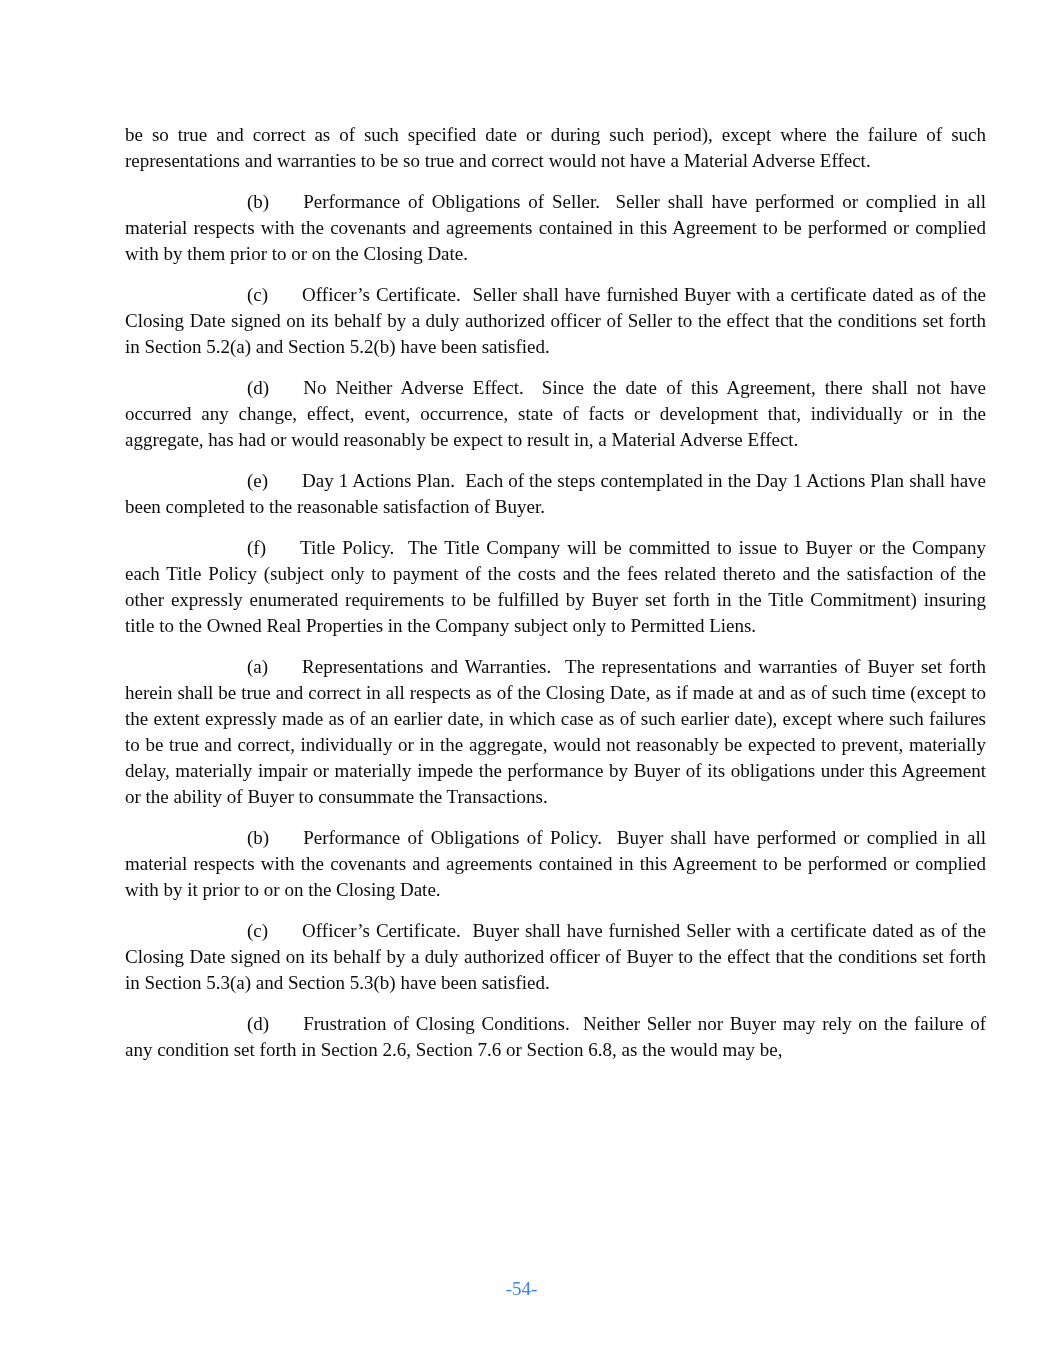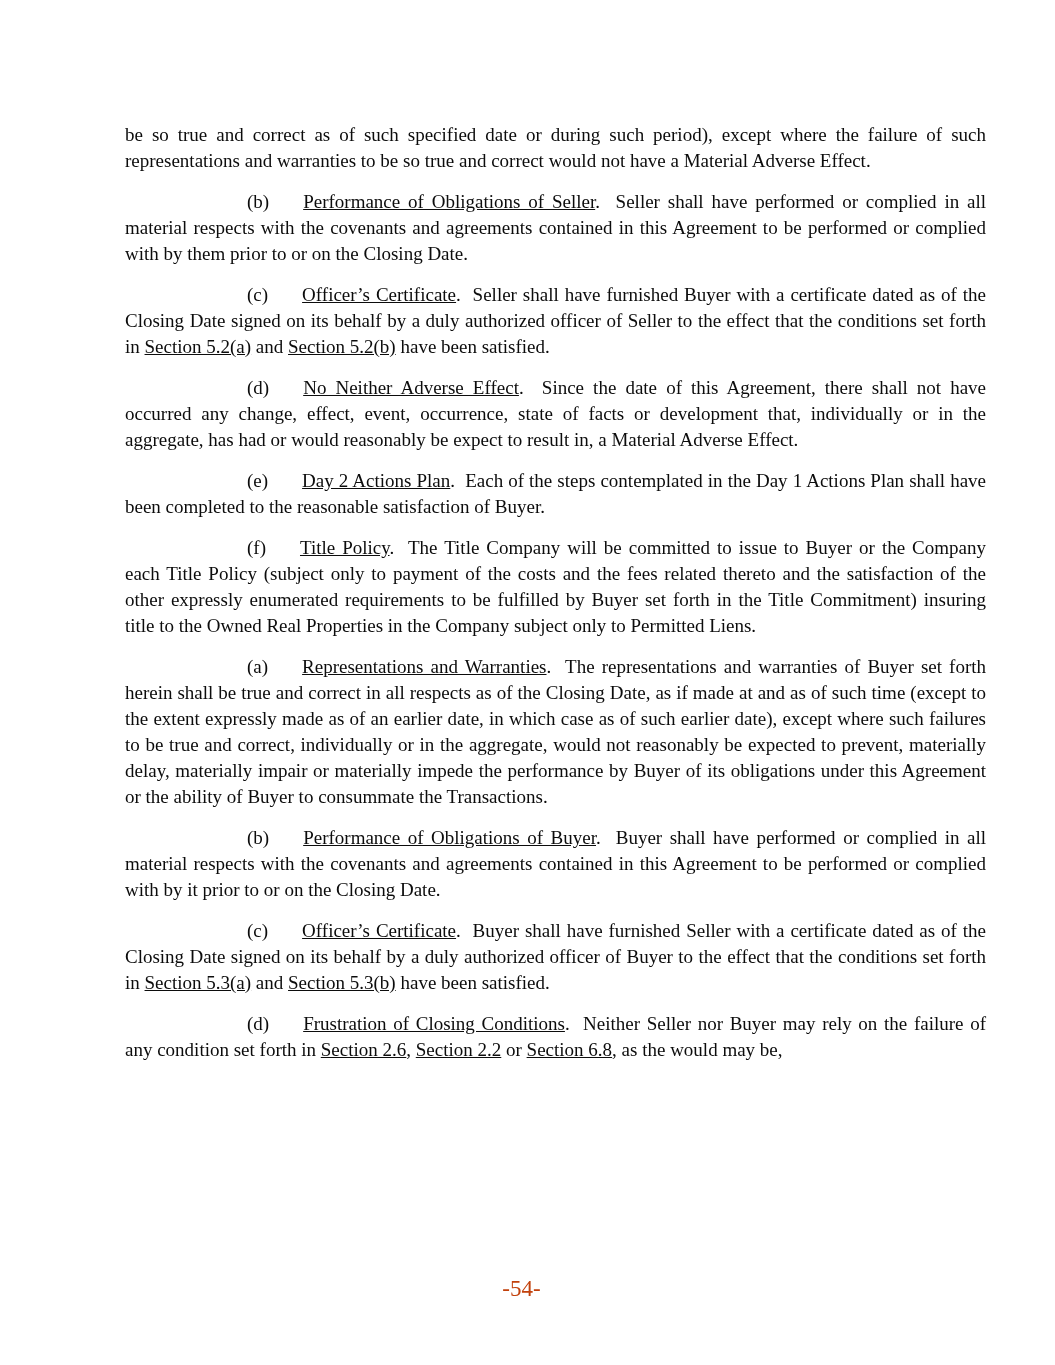--- a/index.html
+++ b/index.html
@@ -24,41 +24,41 @@
   .para {
     margin: 0 0 15px 0;
     text-align: justify;
   }
   .para.indent { text-indent: 122px; }
   .para.indent-lg { text-indent: 138px; }
   .tab {
     display: inline-block;
     width: 34px;
   }
-  .u { text-decoration: underline; }
+  .u { }
   .page-number {
     position: absolute;
     left: 0;
     right: 12px;
     top: 1276px;
     text-align: center;
     font-family: "Liberation Serif", "DejaVu Serif", serif;
-    font-size: 23px;
+    font-size: 19px;
     line-height: 26px;
-    color: #c2410c;
+    color: #3b82f6;
   }
 </style>
 </head>
 <body>
 
 <div class="page">
   <p class="para"><span>be so true and correct as of such specified date or during such period), except where the failure of such representations and warranties to be so true and correct would not have a Material Adverse Effect.</span></p>
   <p class="para indent"><span>(b)</span><span class="tab"></span><span class="u">Performance of Obligations of Seller</span><span>.&nbsp; Seller shall have performed or complied in all material respects with the covenants and agreements contained in this Agreement to be performed or complied with by them prior to or on the Closing Date.</span></p>
   <p class="para indent"><span>(c)</span><span class="tab"></span><span class="u">Officer’s Certificate</span><span>.&nbsp; Seller shall have furnished Buyer with a certificate dated as of the Closing Date signed on its behalf by a duly authorized officer of Seller to the effect that the conditions set forth in </span><span class="u">Section 5.2(a)</span><span> and </span><span class="u">Section 5.2(b)</span><span> have been satisfied.</span></p>
   <p class="para indent"><span>(d)</span><span class="tab"></span><span class="u">No Neither Adverse Effect</span><span>.&nbsp; Since the date of this Agreement, there shall not have occurred any change, effect, event, occurrence, state of facts or development that, individually or in the aggregate, has had or would reasonably be expect to result in, a Material Adverse Effect.</span></p>
-  <p class="para indent"><span>(e)</span><span class="tab"></span><span class="u">Day 2 Actions Plan</span><span>.&nbsp; Each of the steps contemplated in the Day 1 Actions Plan shall have been completed to the reasonable satisfaction of Buyer.</span></p>
+  <p class="para indent"><span>(e)</span><span class="tab"></span><span class="u">Day 1 Actions Plan</span><span>.&nbsp; Each of the steps contemplated in the Day 1 Actions Plan shall have been completed to the reasonable satisfaction of Buyer.</span></p>
   <p class="para indent"><span>(f)</span><span class="tab"></span><span class="u">Title Policy</span><span>.&nbsp; The Title Company will be committed to issue to Buyer or the Company each Title Policy (subject only to payment of the costs and the fees related thereto and the satisfaction of the other expressly enumerated requirements to be fulfilled by Buyer set forth in the Title Commitment) insuring title to the Owned Real Properties in the Company subject only to Permitted Liens.</span></p>
   <p class="para indent"><span>(a)</span><span class="tab"></span><span class="u">Representations and Warranties</span><span>.&nbsp; The representations and warranties of Buyer set forth herein shall be true and correct in all respects as of the Closing Date, as if made at and as of such time (except to the extent expressly made as of an earlier date, in which case as of such earlier date), except where such failures to be true and correct, individually or in the aggregate, would not reasonably be expected to prevent, materially delay, materially impair or materially impede the performance by Buyer of its obligations under this Agreement or the ability of Buyer to consummate the Transactions.</span></p>
-  <p class="para indent"><span>(b)</span><span class="tab"></span><span class="u">Performance of Obligations of Buyer</span><span>.&nbsp; Buyer shall have performed or complied in all material respects with the covenants and agreements contained in this Agreement to be performed or complied with by it prior to or on the Closing Date.</span></p>
+  <p class="para indent"><span>(b)</span><span class="tab"></span><span class="u">Performance of Obligations of Policy</span><span>.&nbsp; Buyer shall have performed or complied in all material respects with the covenants and agreements contained in this Agreement to be performed or complied with by it prior to or on the Closing Date.</span></p>
   <p class="para indent"><span>(c)</span><span class="tab"></span><span class="u">Officer’s Certificate</span><span>.&nbsp; Buyer shall have furnished Seller with a certificate dated as of the Closing Date signed on its behalf by a duly authorized officer of Buyer to the effect that the conditions set forth in </span><span class="u">Section 5.3(a)</span><span> and </span><span class="u">Section 5.3(b)</span><span> have been satisfied.</span></p>
-  <p class="para indent"><span>(d)</span><span class="tab"></span><span class="u">Frustration of Closing Conditions</span><span>.&nbsp; Neither Seller nor Buyer may rely on the failure of any condition set forth in </span><span class="u">Section 2.6</span><span>, </span><span class="u">Section 2.2</span><span> or </span><span class="u">Section 6.8</span><span>, as the would may be,</span></p>
+  <p class="para indent"><span>(d)</span><span class="tab"></span><span class="u">Frustration of Closing Conditions</span><span>.&nbsp; Neither Seller nor Buyer may rely on the failure of any condition set forth in </span><span class="u">Section 2.6</span><span>, </span><span class="u">Section 7.6</span><span> or </span><span class="u">Section 6.8</span><span>, as the would may be,</span></p>
   <div class="page-number">-54-</div>
 </div>
 
 </body></html>

